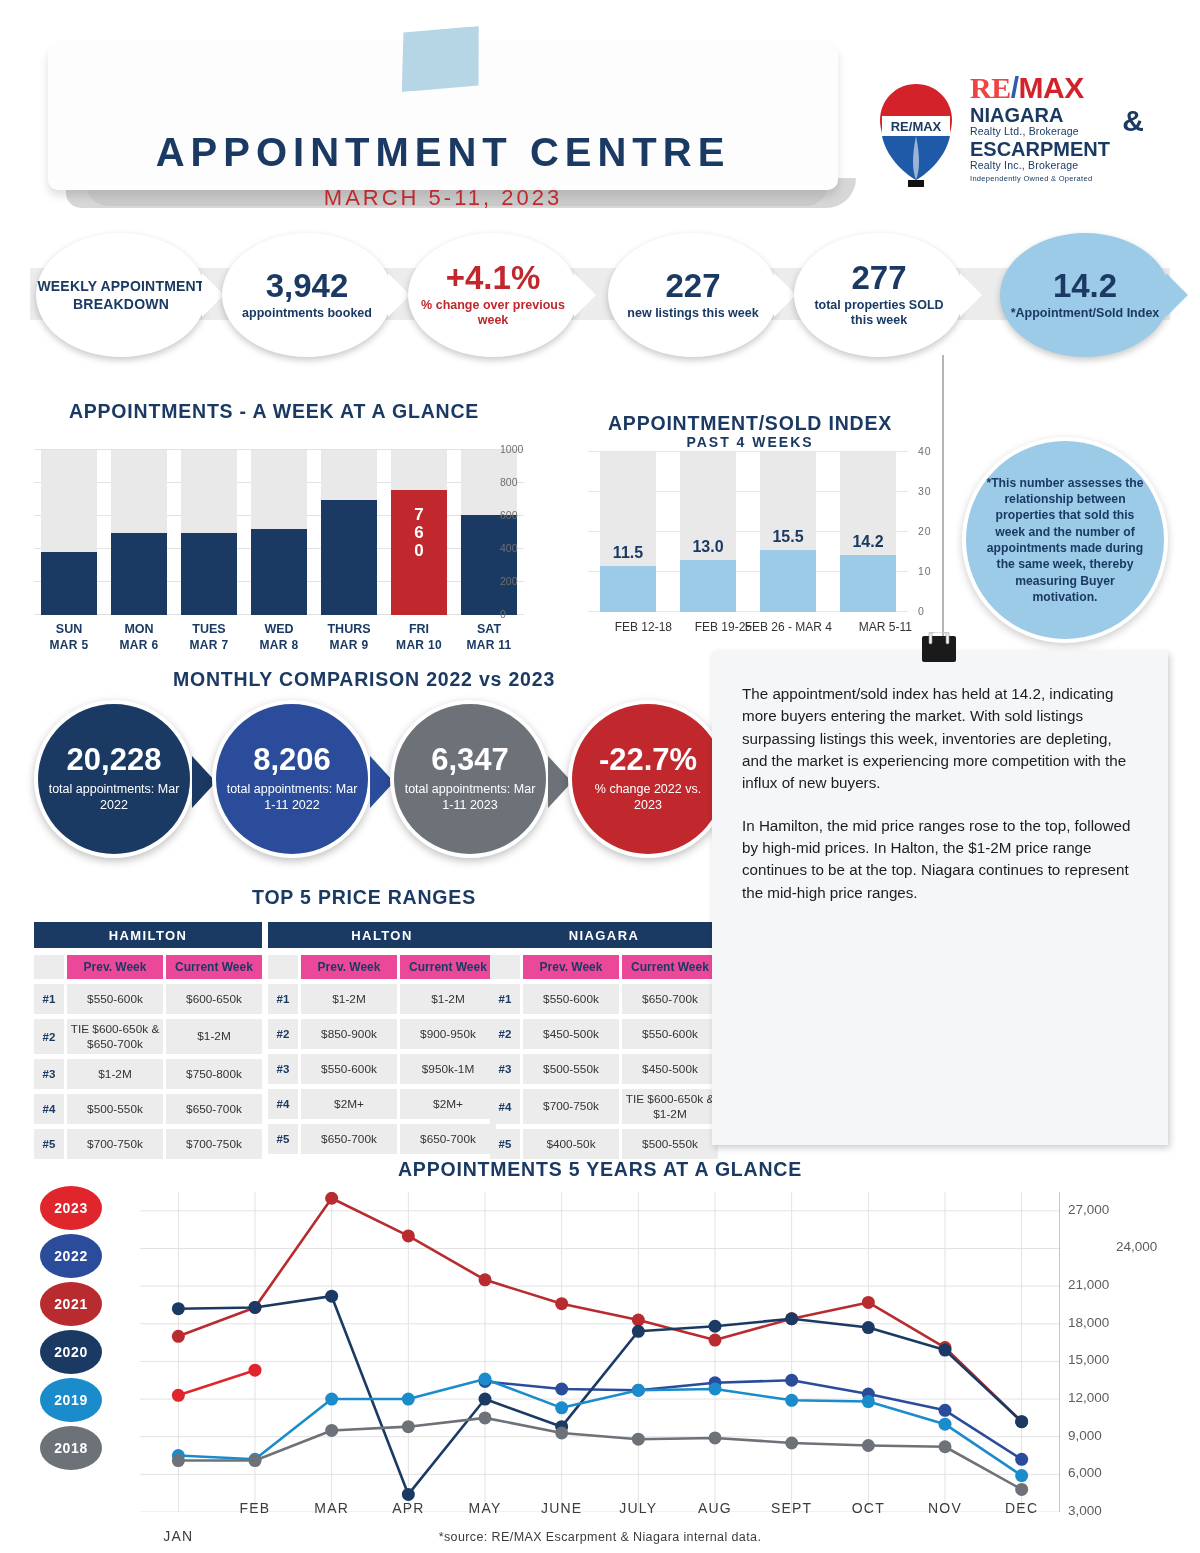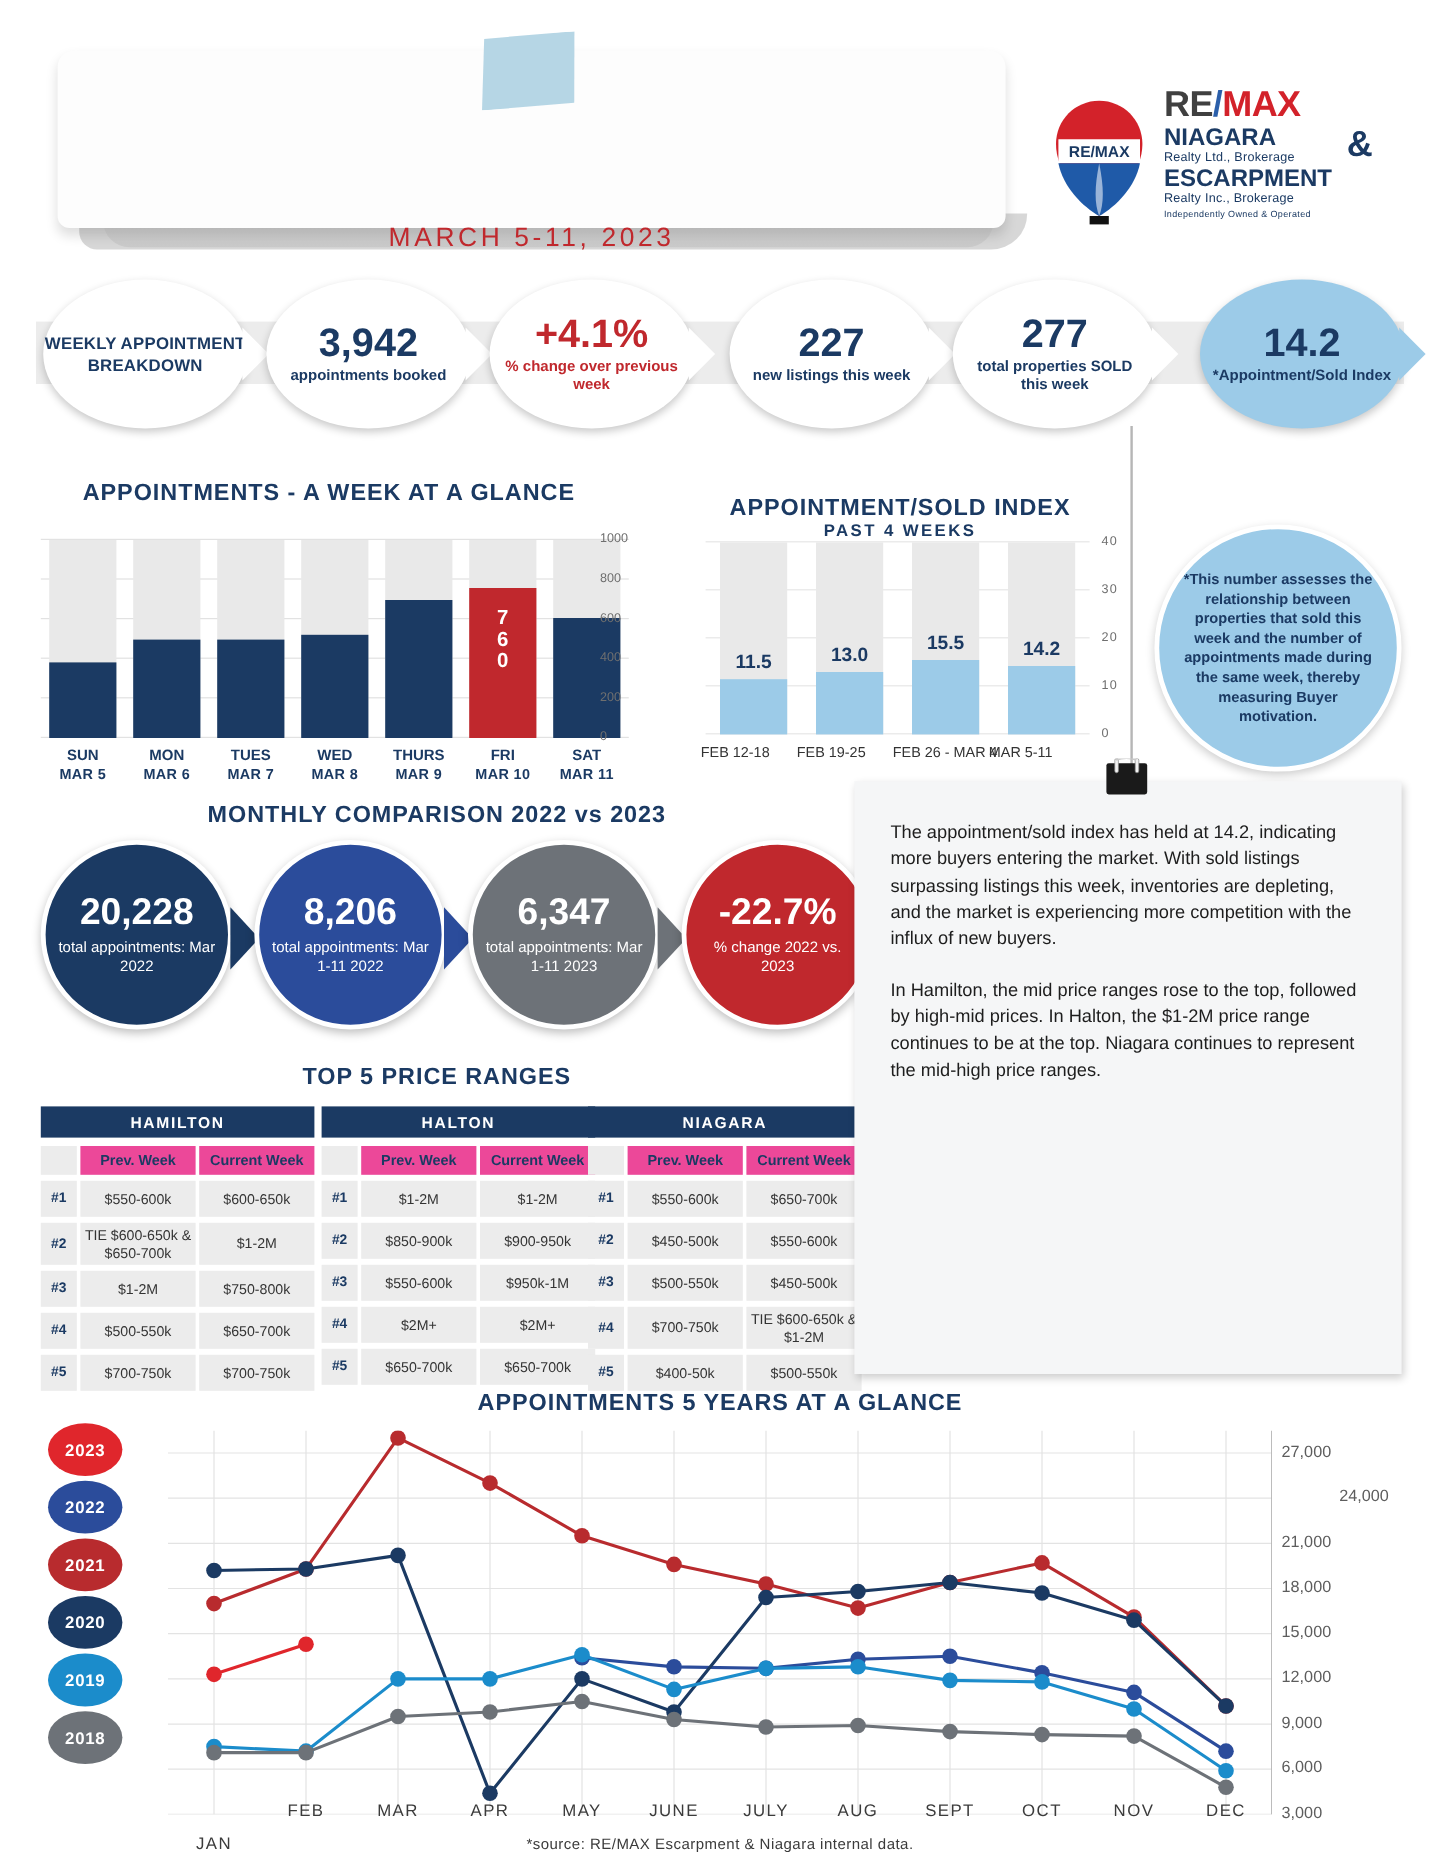--- a/index.html
+++ b/index.html
@@ -40,21 +40,21 @@
   .title-sub {
     position:absolute; left:0; top: 143px; width: 790px; text-align:center;
     font-size: 22px; font-weight: 500; letter-spacing: 3px; color:#c0282d;
   }
 
   
   .logo-wrap { position:absolute; left: 866px; top: 72px; width: 276px; height: 124px; }
   .balloon { position:absolute; left: 6px; top: 8px; width: 88px; height: 110px; }
   .logo-text { position:absolute; left: 104px; top: 2px; width: 176px; }
   .lt-remax { font-size: 30px; font-weight: 800; line-height: .95; letter-spacing:-.5px; }
-  .lt-remax .re { color:#404040; } .lt-remax .sl { color:#2b5faa; } .lt-remax .mx { color:#d3222a; }
+  .lt-remax .re { color:#ef4444;font-family:Liberation Serif, serif; } .lt-remax .sl { color:#2b5faa; } .lt-remax .mx { color:#d3222a; }
   .lt-niagara { font-size: 20px; font-weight:800; color:#1b3a63; line-height:1; margin-top:2px;}
   .lt-small { font-size: 10.5px; color:#1b3a63; letter-spacing:.2px; line-height:1.15; }
   .lt-escarp { font-size: 20px; font-weight:800; color:#1b3a63; line-height:1; margin-top:2px;}
   .lt-ioo { font-size: 7.5px; color:#1b3a63; letter-spacing:.3px; margin-top:3px; }
   .amp { position:absolute; right: 2px; top: 30px; font-size: 30px; font-weight: 800; color:#1b3a63; }
 
   
   .ribbon-band { position:absolute; left: 30px; top: 268px; width: 1140px; height: 52px; background:#ececec; }
   .kpi-row { position:absolute; left: 0; top: 233px; width: 1200px; height: 130px; }
   .kpi {
@@ -96,21 +96,21 @@
   .wticklbl span { display:block; font-weight:600; font-size:12px; letter-spacing:.3px;}
 
   
   .idxchart { position:absolute; left: 588px; top: 452px; width: 320px; height: 160px; }
   .ibar-col { position:absolute; bottom:0; width: 56px; height: 160px; }
   .ibar-bg { position:absolute; bottom:0; left:0; width:100%; height:100%; background:#e9e9e9; }
   .ibar-fg { position:absolute; bottom:0; left:0; width:100%; background:#9ccbe8; }
   .ibar-val { position:absolute; left:-6px; width: 68px; text-align:center; font-size:16px; font-weight:800; color:#1b3a63; }
   .igrid { position:absolute; left:0; width: 320px; height:1px; background:#e6e6e6; }
   .iaxis { position:absolute; left: 330px; font-size: 10.5px; color:#6f6f6f; letter-spacing:1px;}
-  .iticklbl { position:absolute; width: 88px; text-align:left; font-size:12px; color:#333; line-height:1.25;}
+  .iticklbl { position:absolute; width: 88px; text-align:right; font-size:12px; color:#333; line-height:1.25;}
 
   
   .infobubble {
     position:absolute; left: 962px; top: 437px; width: 206px; height: 206px;
     background:#9ccbe8; border-radius:50%; border: 4px solid #fff;
     box-shadow: 0 3px 8px rgba(0,0,0,.2);
     display:flex; align-items:center; justify-content:center; text-align:center;
     font-size: 12.2px; font-weight:700; line-height:1.34; color:#1b3a63; padding: 18px;
   }
   .connector { position:absolute; left: 942px; top: 355px; width: 2px; height: 285px; background:#b6b6b6; }
@@ -177,20 +177,21 @@
   .xlbl { position:absolute; top: 1500px; font-size: 14px; color:#3b3b3b; letter-spacing:1.2px; text-align:center; width: 90px;}
   .source { position:absolute; left:0; top: 1530px; width: 1200px; text-align:center;
      font-size: 12.5px; color:#3b3b3b; letter-spacing:.4px; }
 </style>
 </head>
 <body>
 
 <div class="header">
   <div class="header-shadow-band"></div>
   <div class="header-card">
+    <div class="title-main">APPOINTMENT CENTRE</div>
     <div class="title-sub">MARCH 5-11, 2023</div>
   </div>
   <div class="tape"></div>
 
   <div class="logo-wrap">
     <svg class="balloon" viewBox="0 0 88 110">
       <path d="M44 4 C64 4 80 20 80 40 C80 62 62 84 44 100 C26 84 8 62 8 40 C8 20 24 4 44 4Z" fill="#d3222a"></path>
       <path d="M10 36 H78 V56 H10 Z" fill="#ffffff"></path>
       <path d="M10 56 C14 76 30 92 44 100 C58 92 74 76 78 56 Z" fill="#1f5aa8"></path>
       <path d="M44 56 C40 76 40 90 44 100 C48 90 48 76 44 56Z" fill="#ffffff" opacity=".55"></path>

